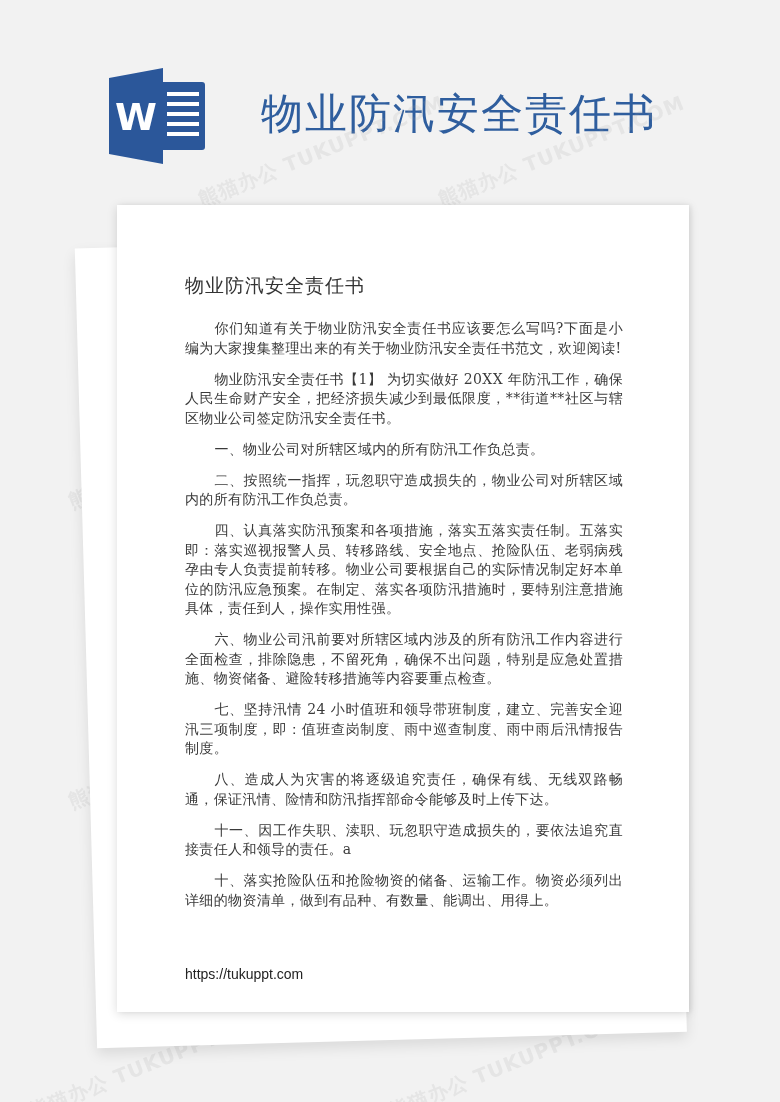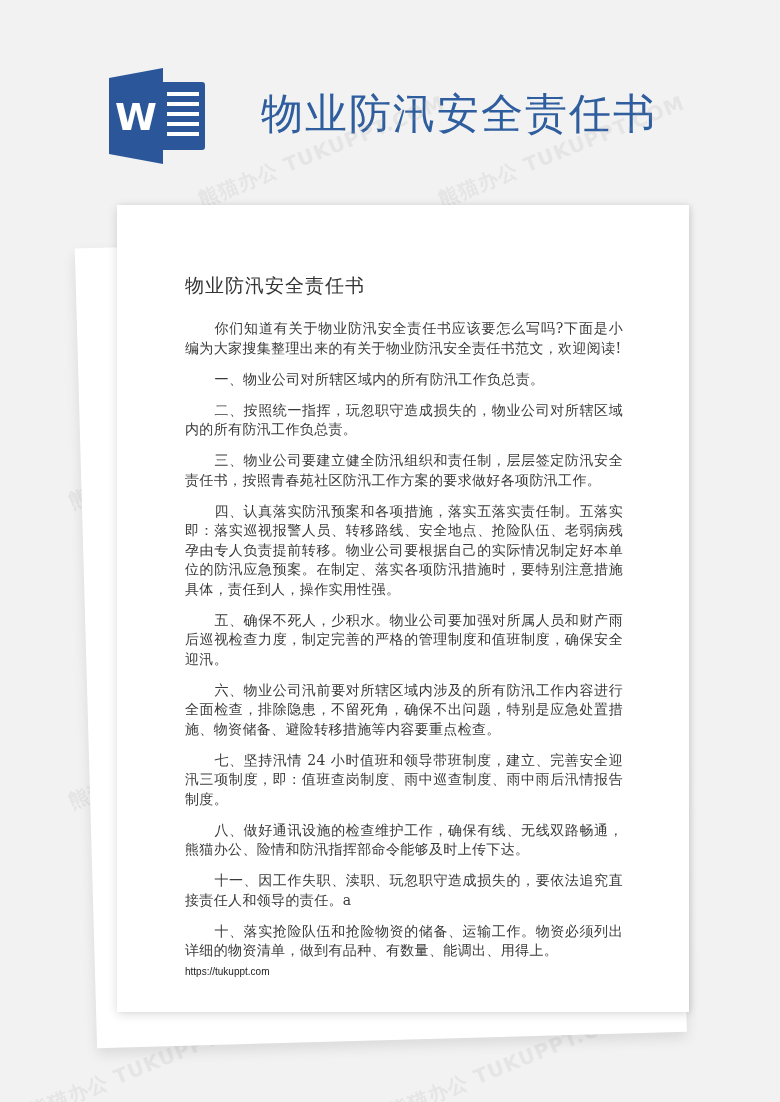--- a/index.html
+++ b/index.html
@@ -30,21 +30,21 @@
     font-size: 19px; color: #333; letter-spacing: 1px; white-space: nowrap;
   }
   .doc-body { position: absolute; left: 68px; top: 114px; width: 438px; }
   .para {
     font-size: 14px; line-height: 19.5px; color: #3a3a3a;
     text-indent: 2.1em; margin: 0 0 11.5px 0; text-align: justify;
     letter-spacing: 0.35px;
   }
   .footer-url {
     position: absolute; left: 68px; top: 761px;
-    font-family: "Liberation Sans", sans-serif; font-size: 10px; color: #222;
+    font-family: "Liberation Sans", sans-serif; font-size: 14px; color: #222;
   }
   .watermark {
     position: absolute; font-family: "DejaVu Sans", sans-serif; font-size: 20px;
     font-weight: bold; color: rgba(160,160,160,0.16); transform: rotate(-22deg);
     white-space: nowrap; pointer-events: none; letter-spacing: 1px;
   }
 </style>
 </head>
 <body>
 
@@ -72,25 +72,24 @@
 <div class="watermark" style="left:420px;top:740px;">熊猫办公 TUKUPPT.COM</div>
 <div class="watermark" style="left:20px;top:1050px;">熊猫办公 TUKUPPT.COM</div>
 <div class="watermark" style="left:380px;top:1050px;">熊猫办公 TUKUPPT.COM</div>
 
 <div class="back-sheet"></div>
 
 <div class="page">
   <div class="doc-title">物业防汛安全责任书</div>
   <div class="doc-body">
     <p class="para">你们知道有关于物业防汛安全责任书应该要怎么写吗?下面是小编为大家搜集整理出来的有关于物业防汛安全责任书范文，欢迎阅读!</p>
+    <p class="para">物业防汛安全责任书【1】 为切实做好 20XX 年防汛工作，确保人民生命财产安全，把经济损失减少到最低限度，**街道**社区与辖区物业公司签定防汛安全责任书。</p>
     <p class="para">一、物业公司对所辖区域内的所有防汛工作负总责。</p>
     <p class="para">二、按照统一指挥，玩忽职守造成损失的，物业公司对所辖区域内的所有防汛工作负总责。</p>
-    <p class="para">三、物业公司要建立健全防汛组织和责任制，层层签定防汛安全责任书，按照青春苑社区防汛工作方案的要求做好各项防汛工作。</p>
     <p class="para">四、认真落实防汛预案和各项措施，落实五落实责任制。五落实即：落实巡视报警人员、转移路线、安全地点、抢险队伍、老弱病残孕由专人负责提前转移。物业公司要根据自己的实际情况制定好本单位的防汛应急预案。在制定、落实各项防汛措施时，要特别注意措施具体，责任到人，操作实用性强。</p>
-    <p class="para">五、确保不死人，少积水。物业公司要加强对所属人员和财产雨后巡视检查力度，制定完善的严格的管理制度和值班制度，确保安全迎汛。</p>
     <p class="para">六、物业公司汛前要对所辖区域内涉及的所有防汛工作内容进行全面检查，排除隐患，不留死角，确保不出问题，特别是应急处置措施、物资储备、避险转移措施等内容要重点检查。</p>
     <p class="para">七、坚持汛情 24 小时值班和领导带班制度，建立、完善安全迎汛三项制度，即：值班查岗制度、雨中巡查制度、雨中雨后汛情报告制度。</p>
-    <p class="para">八、做好通讯设施的检查维护工作，确保有线、无线双路畅通，熊猫办公、险情和防汛指挥部命令能够及时上传下达。</p>
+    <p class="para">八、造成人为灾害的将逐级追究责任，确保有线、无线双路畅通，保证汛情、险情和防汛指挥部命令能够及时上传下达。</p>
     <p class="para">十一、因工作失职、渎职、玩忽职守造成损失的，要依法追究直接责任人和领导的责任。a</p>
     <p class="para">十、落实抢险队伍和抢险物资的储备、运输工作。物资必须列出详细的物资清单，做到有品种、有数量、能调出、用得上。</p>
   </div>
   <div class="footer-url">https://tukuppt.com</div>
 </div>
 
 </body></html>

